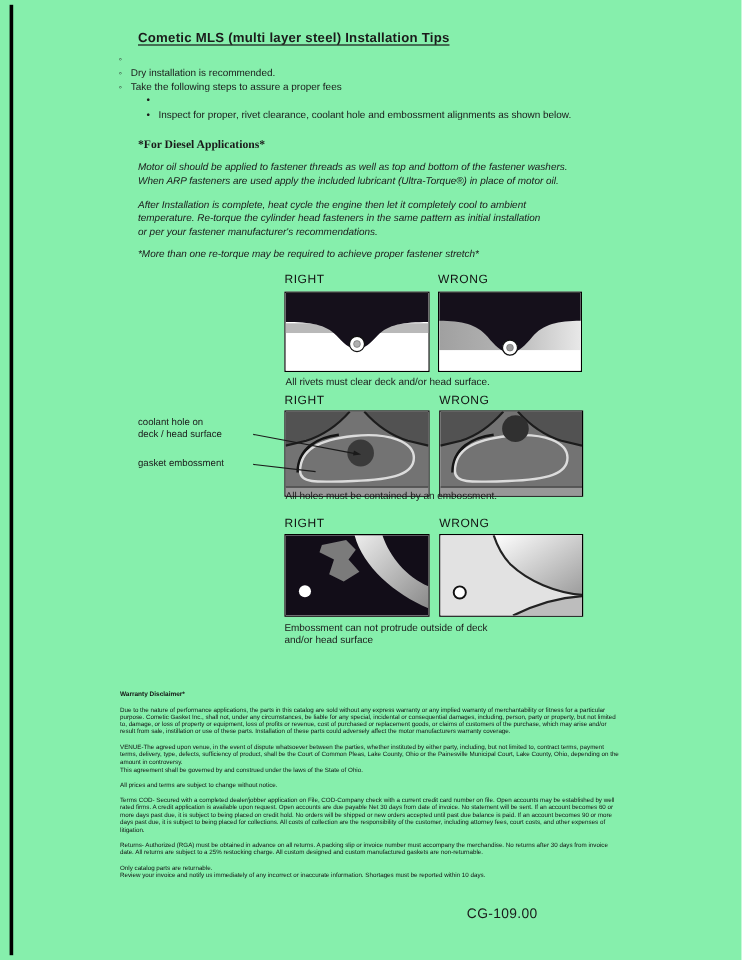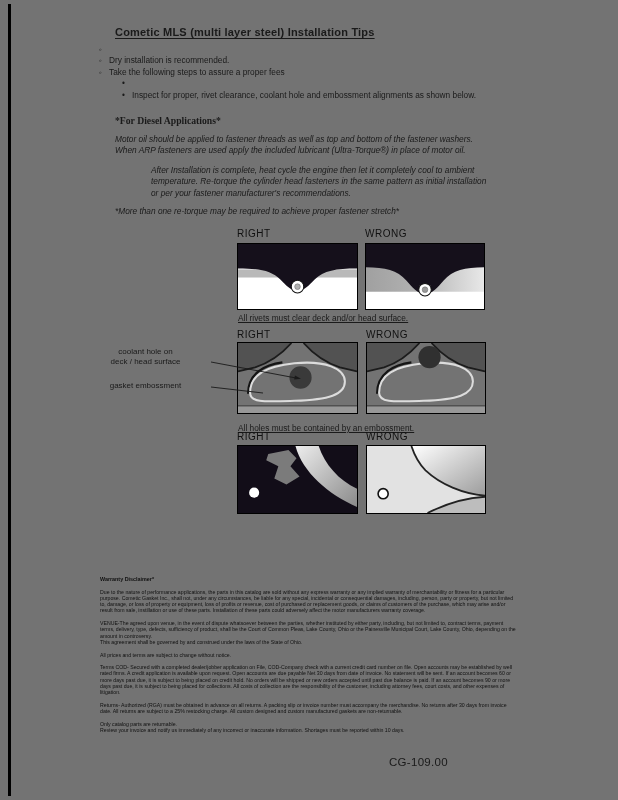--- a/index.html
+++ b/index.html
@@ -1,63 +1,63 @@
 <!DOCTYPE html>
 <html><head>
 <meta charset="utf-8">
 <style>
   html,body { margin:0; padding:0; background:#ffffff; }
   .page {
-    position:relative; width:618px; height:800px; background:#737373;
+    position:relative; width:618px; height:800px; background:#86efac;
     font-family:"Liberation Sans","DejaVu Sans",sans-serif; color:#1a1a1a; overflow:hidden;
   }
   .edge-bar { position:absolute; left:8px; top:4px; width:3px; height:792px; background:#000; }
 
   .title {
     position:absolute; left:115px; top:26px; margin:0;
     font-size:11px; font-weight:bold; letter-spacing:0.2px;
     text-decoration:underline; text-underline-offset:2px;
   }
 
   .bullets { position:absolute; left:99px; top:44px; font-size:8.3px; line-height:11.4px; }
   .b-row { display:flex; }
   .b-row.sub { padding-left:23px; }
   .b-marker { width:10px; flex:0 0 10px; }
   .b-marker.lvl1 { font-size:7.5px; }
   .b-marker.lvl2 { font-size:8.3px; }
 
   .diesel-heading { position:absolute; left:115px; top:115px; font-size:9.7px; font-weight:bold;font-family:Liberation Serif, serif; }
   .para { position:absolute; left:115px; font-size:8.3px; line-height:11.3px; white-space:pre-line; width:430px;font-style:italic; }
   .para1 { top:134px; }
-  .para2 { top:165px;margin-left:36px; }
+  .para2 { top:165px; }
   .note  { top:206px; }
 
   .dhead { position:absolute; font-size:10px; letter-spacing:0.5px; text-align:left; color:#111; }
   .dh-r1-right { left:237px; top:228px; width:121px; }
   .dh-r1-wrong { left:365px; top:228px; width:120px; }
   .dh-r2-right { left:237px; top:329px; width:121px; }
   .dh-r2-wrong { left:366px; top:329px; width:120px; }
   .dh-r3-right { left:237px; top:431px; width:121px; }
   .dh-r3-wrong { left:366px; top:431px; width:120px; }
 
   .panel { position:absolute; border:1.6px solid #000; background:#fff; box-sizing:border-box; }
   .panel svg { display:block; width:100%; height:100%; }
   .p-r1-right { left:237px; top:243px; width:121px; height:67px; }
   .p-r1-wrong { left:365px; top:243px; width:120px; height:67px; }
   .p-r2-right { left:237px; top:342px; width:121px; height:72px; }
   .p-r2-wrong { left:366px; top:342px; width:120px; height:72px; }
   .p-r3-right { left:237px; top:445px; width:121px; height:69px; }
   .p-r3-wrong { left:366px; top:445px; width:120px; height:69px; }
 
-  .caption { position:absolute; font-size:8.3px; line-height:10.4px; white-space:pre-line;text-decoration:underline; }
+  .caption { position:absolute; font-size:8.3px; line-height:10.4px; white-space:pre-line; }
   .cap-r1 { left:238px; top:313px; }
-  .cap-r2 { left:238px; top:423px; }
+  .cap-r2 { left:238px; top:408px; }
   .cap-r3 { left:237px; top:518px; }
 
-  .lbl { position:absolute; left:96px; width:99px; text-align:center; font-size:8px; line-height:9.5px; white-space:pre-line; }
+  .lbl { position:absolute; left:115px; width:99px; text-align:left; font-size:8px; line-height:9.5px; white-space:pre-line; }
   .lbl-coolant { top:347px; }
   .lbl-emboss  { top:381px; }
   .leader-overlay { position:absolute; left:112px; top:340px; width:260px; height:80px; pointer-events:none; }
 
   .disc { position:absolute; left:100px; top:576px; width:416px; font-size:5.2px; line-height:6.3px; color:#111; }
   .disc-h { font-weight:bold; font-size:5.4px; margin:0 0 6.3px 0; }
   .disc p { margin:0 0 6.3px 0; white-space:pre-line; }
 
   .footer-code { position:absolute; left:389px; top:756px; font-size:11.5px; letter-spacing:0.3px; color:#1a1a1a; }
 </style>
@@ -194,20 +194,22 @@
   <div class="panel p-r3-wrong">
     <svg viewBox="0 0 117 66" preserveAspectRatio="none">
       <rect x="0" y="0" width="117" height="66" fill="#e2e2e2"></rect>
       <path d="M44 0 H117 V49 C95 47 73 38 58 24 C52 18 47 9 44 0 Z" fill="url(#g3w)"></path>
       <path d="M44 0 C47 9 52 18 58 24 C73 38 95 47 117 49" fill="none" stroke="#222" stroke-width="1.8"></path>
       <path d="M60 66 C82 55 100 51 117 50 L117 66 Z" fill="#bdbdbd"></path>
       <path d="M60 66 C82 55 100 51 117 50" fill="none" stroke="#222" stroke-width="1.8"></path>
       <circle cx="16" cy="47" r="5" fill="#ffffff" stroke="#111" stroke-width="1.6"></circle>
     </svg>
   </div>
+  <div class="caption cap-r3">Embossment can not protrude outside of deck
+and/or head surface</div>
 
   <div class="disc">
     <div class="disc-h">Warranty Disclaimer*</div>
     <p>Due to the nature of performance applications, the parts in this catalog are sold without any express warranty or any implied warranty of merchantability or fitness for a particular purpose.  Cometic Gasket Inc., shall not, under any circumstances, be liable for any special, incidental or consequential damages, including, person, party or property, but not limited to, damage, or loss of property or equipment, loss of profits or revenue, cost of purchased or replacement goods, or claims of customers of the purchase, which may arise and/or result from sale, instillation or use of these parts.  Installation of these parts could adversely affect the motor manufacturers warranty coverage.</p>
     <p>VENUE-The agreed upon venue, in the event of dispute whatsoever between the parties, whether instituted by either party, including, but not limited to, contract terms, payment terms, delivery, type, defects, sufficiency of product, shall be the Court of Common Pleas, Lake County, Ohio or the Painesville Municipal Court, Lake County, Ohio, depending on the amount in controversy.
 This agreement shall be governed by and construed under the laws of the State of Ohio.</p>
     <p>All prices and terms are subject to change without notice.</p>
     <p>Terms COD- Secured with a completed dealer/jobber application on File, COD-Company check with a current credit card number on file.  Open accounts may be established by well rated firms.  A credit application is available upon request.  Open accounts are due payable Net 30 days from date of invoice.  No statement will be sent.  If an account becomes 60 or more days past due, it is subject to being placed on credit hold.  No orders will be shipped or new orders accepted until past due balance is paid.  If an account becomes 90 or more days past due, it is subject to being placed for collections.  All costs of collection are the responsibility of the customer, including attorney fees, court costs, and other expenses of litigation.</p>
     <p>Returns- Authorized (RGA) must be obtained in advance on all returns.  A packing slip or invoice number must accompany the merchandise.  No returns after 30 days from invoice date.  All returns are subject to a 25% restocking charge.  All custom designed and custom manufactured gaskets are non-returnable.</p>
     <p>Only catalog parts are returnable.

